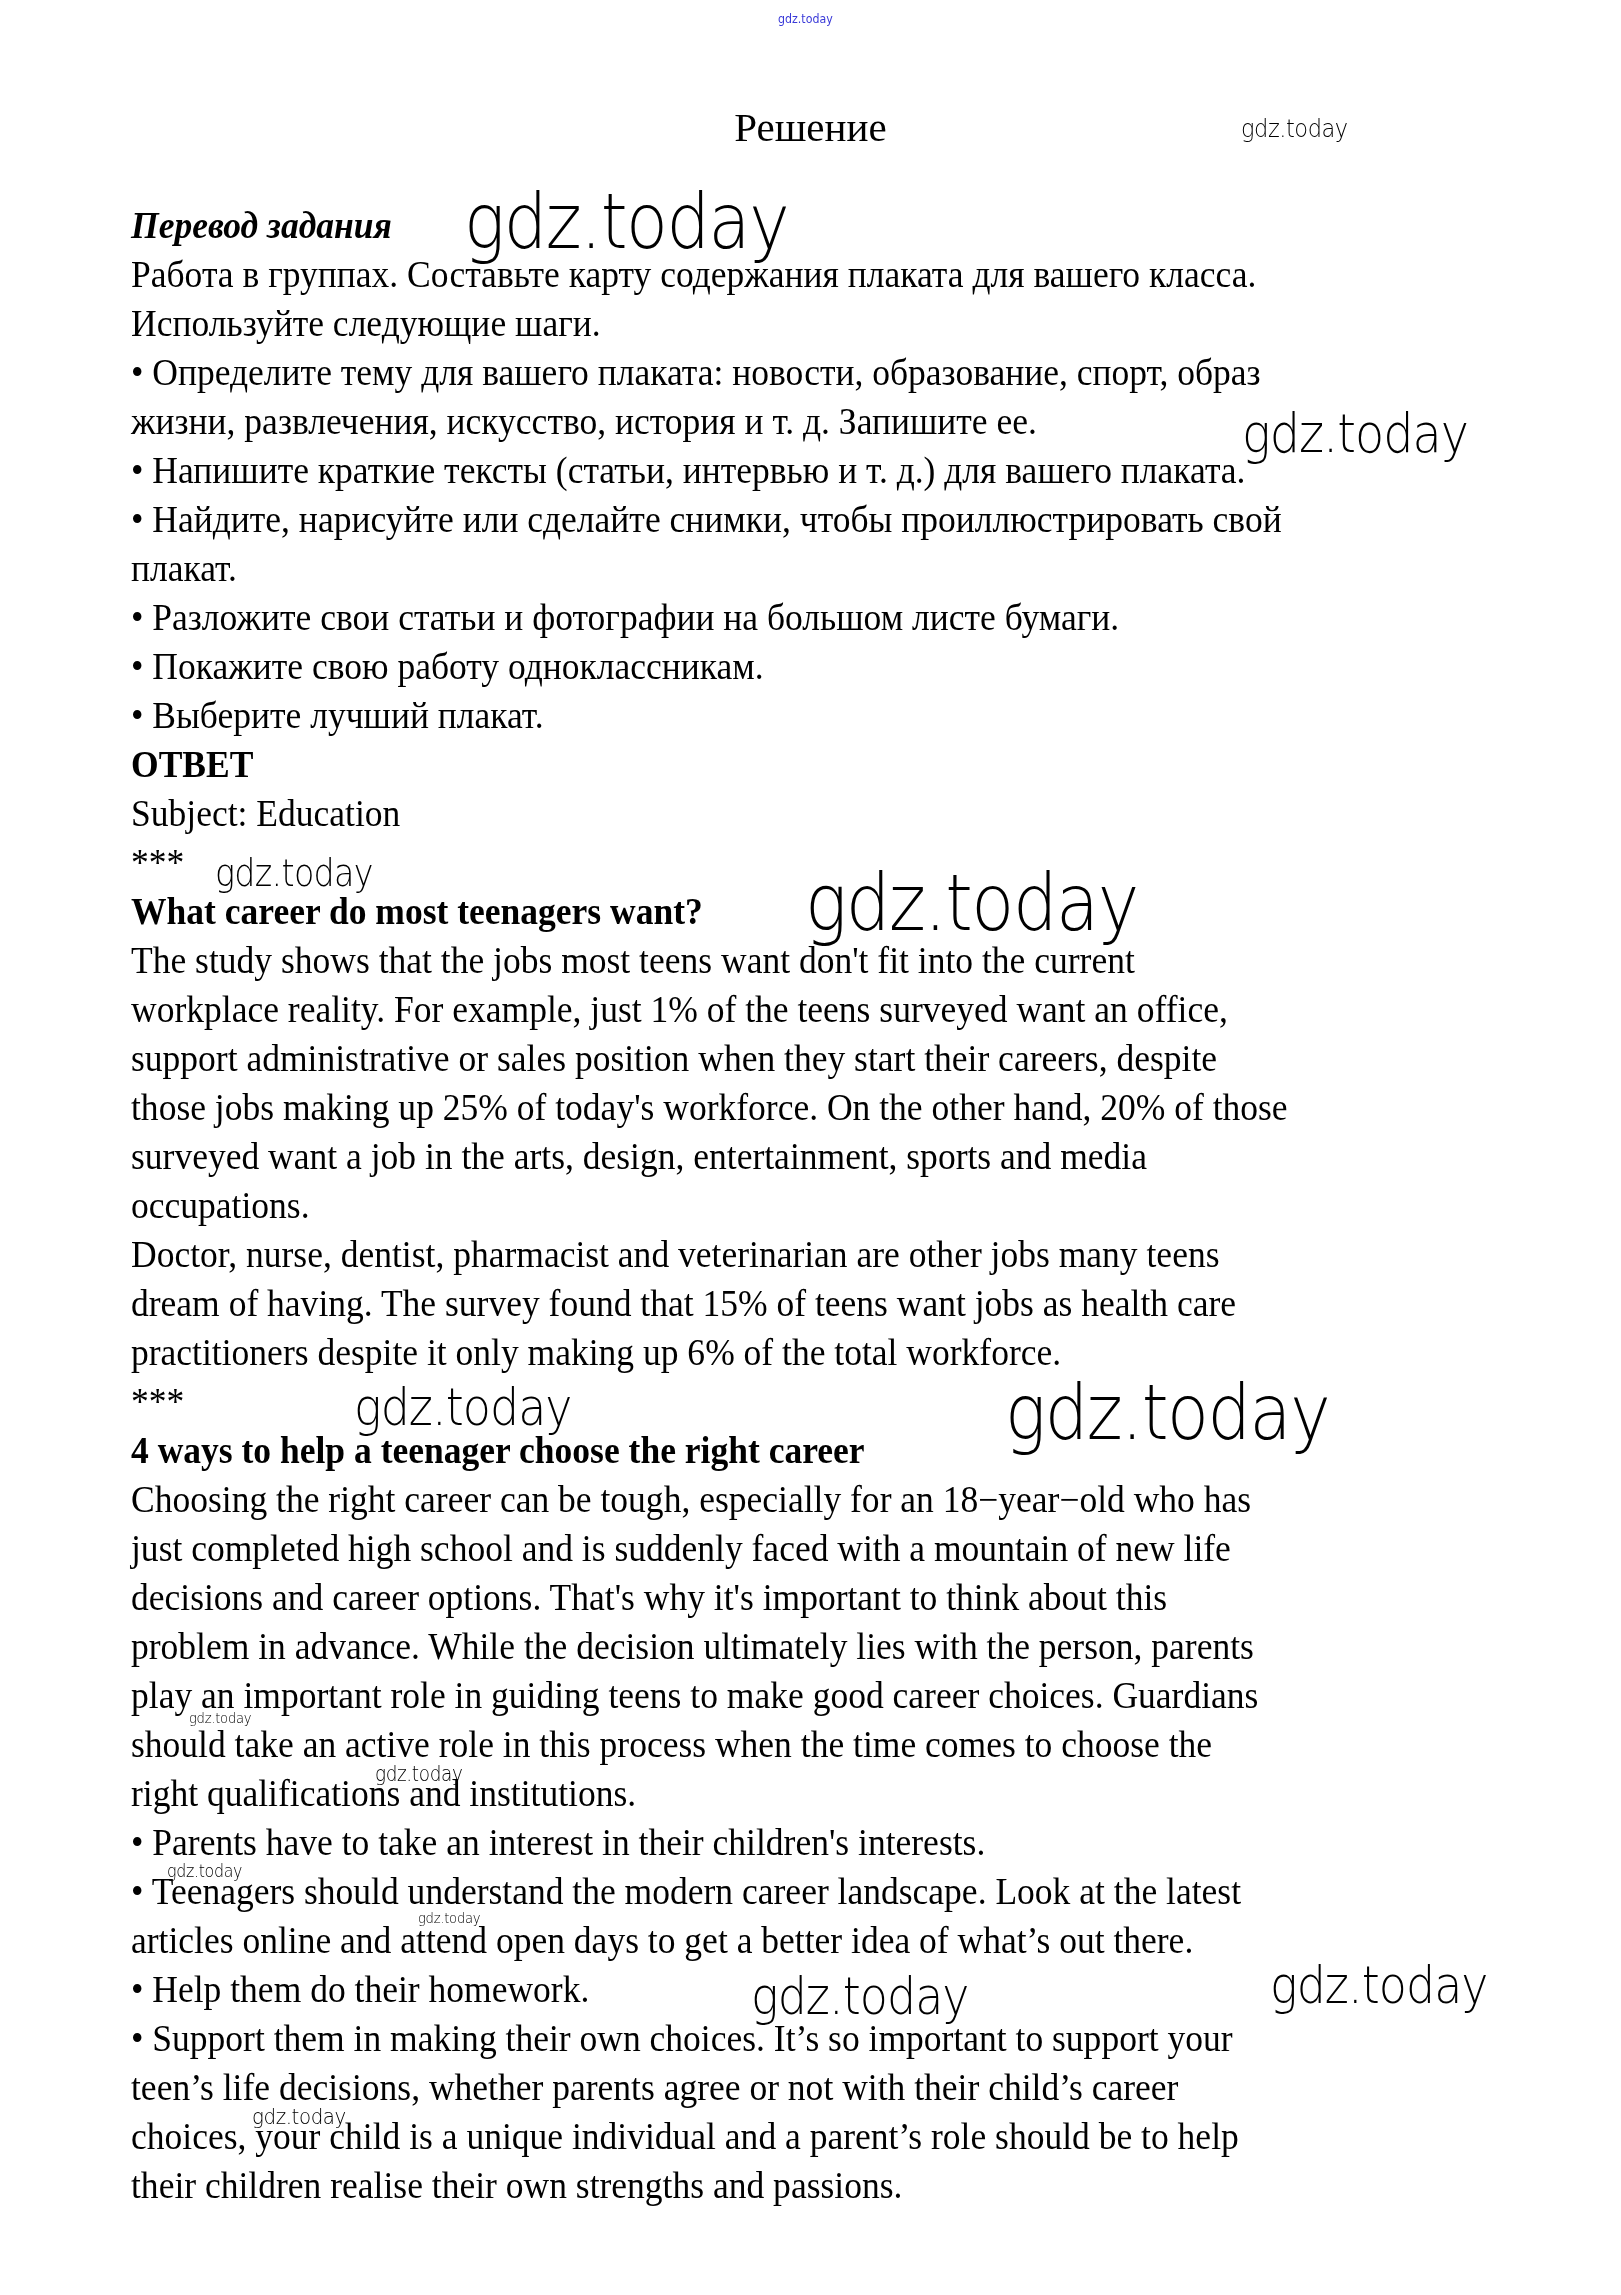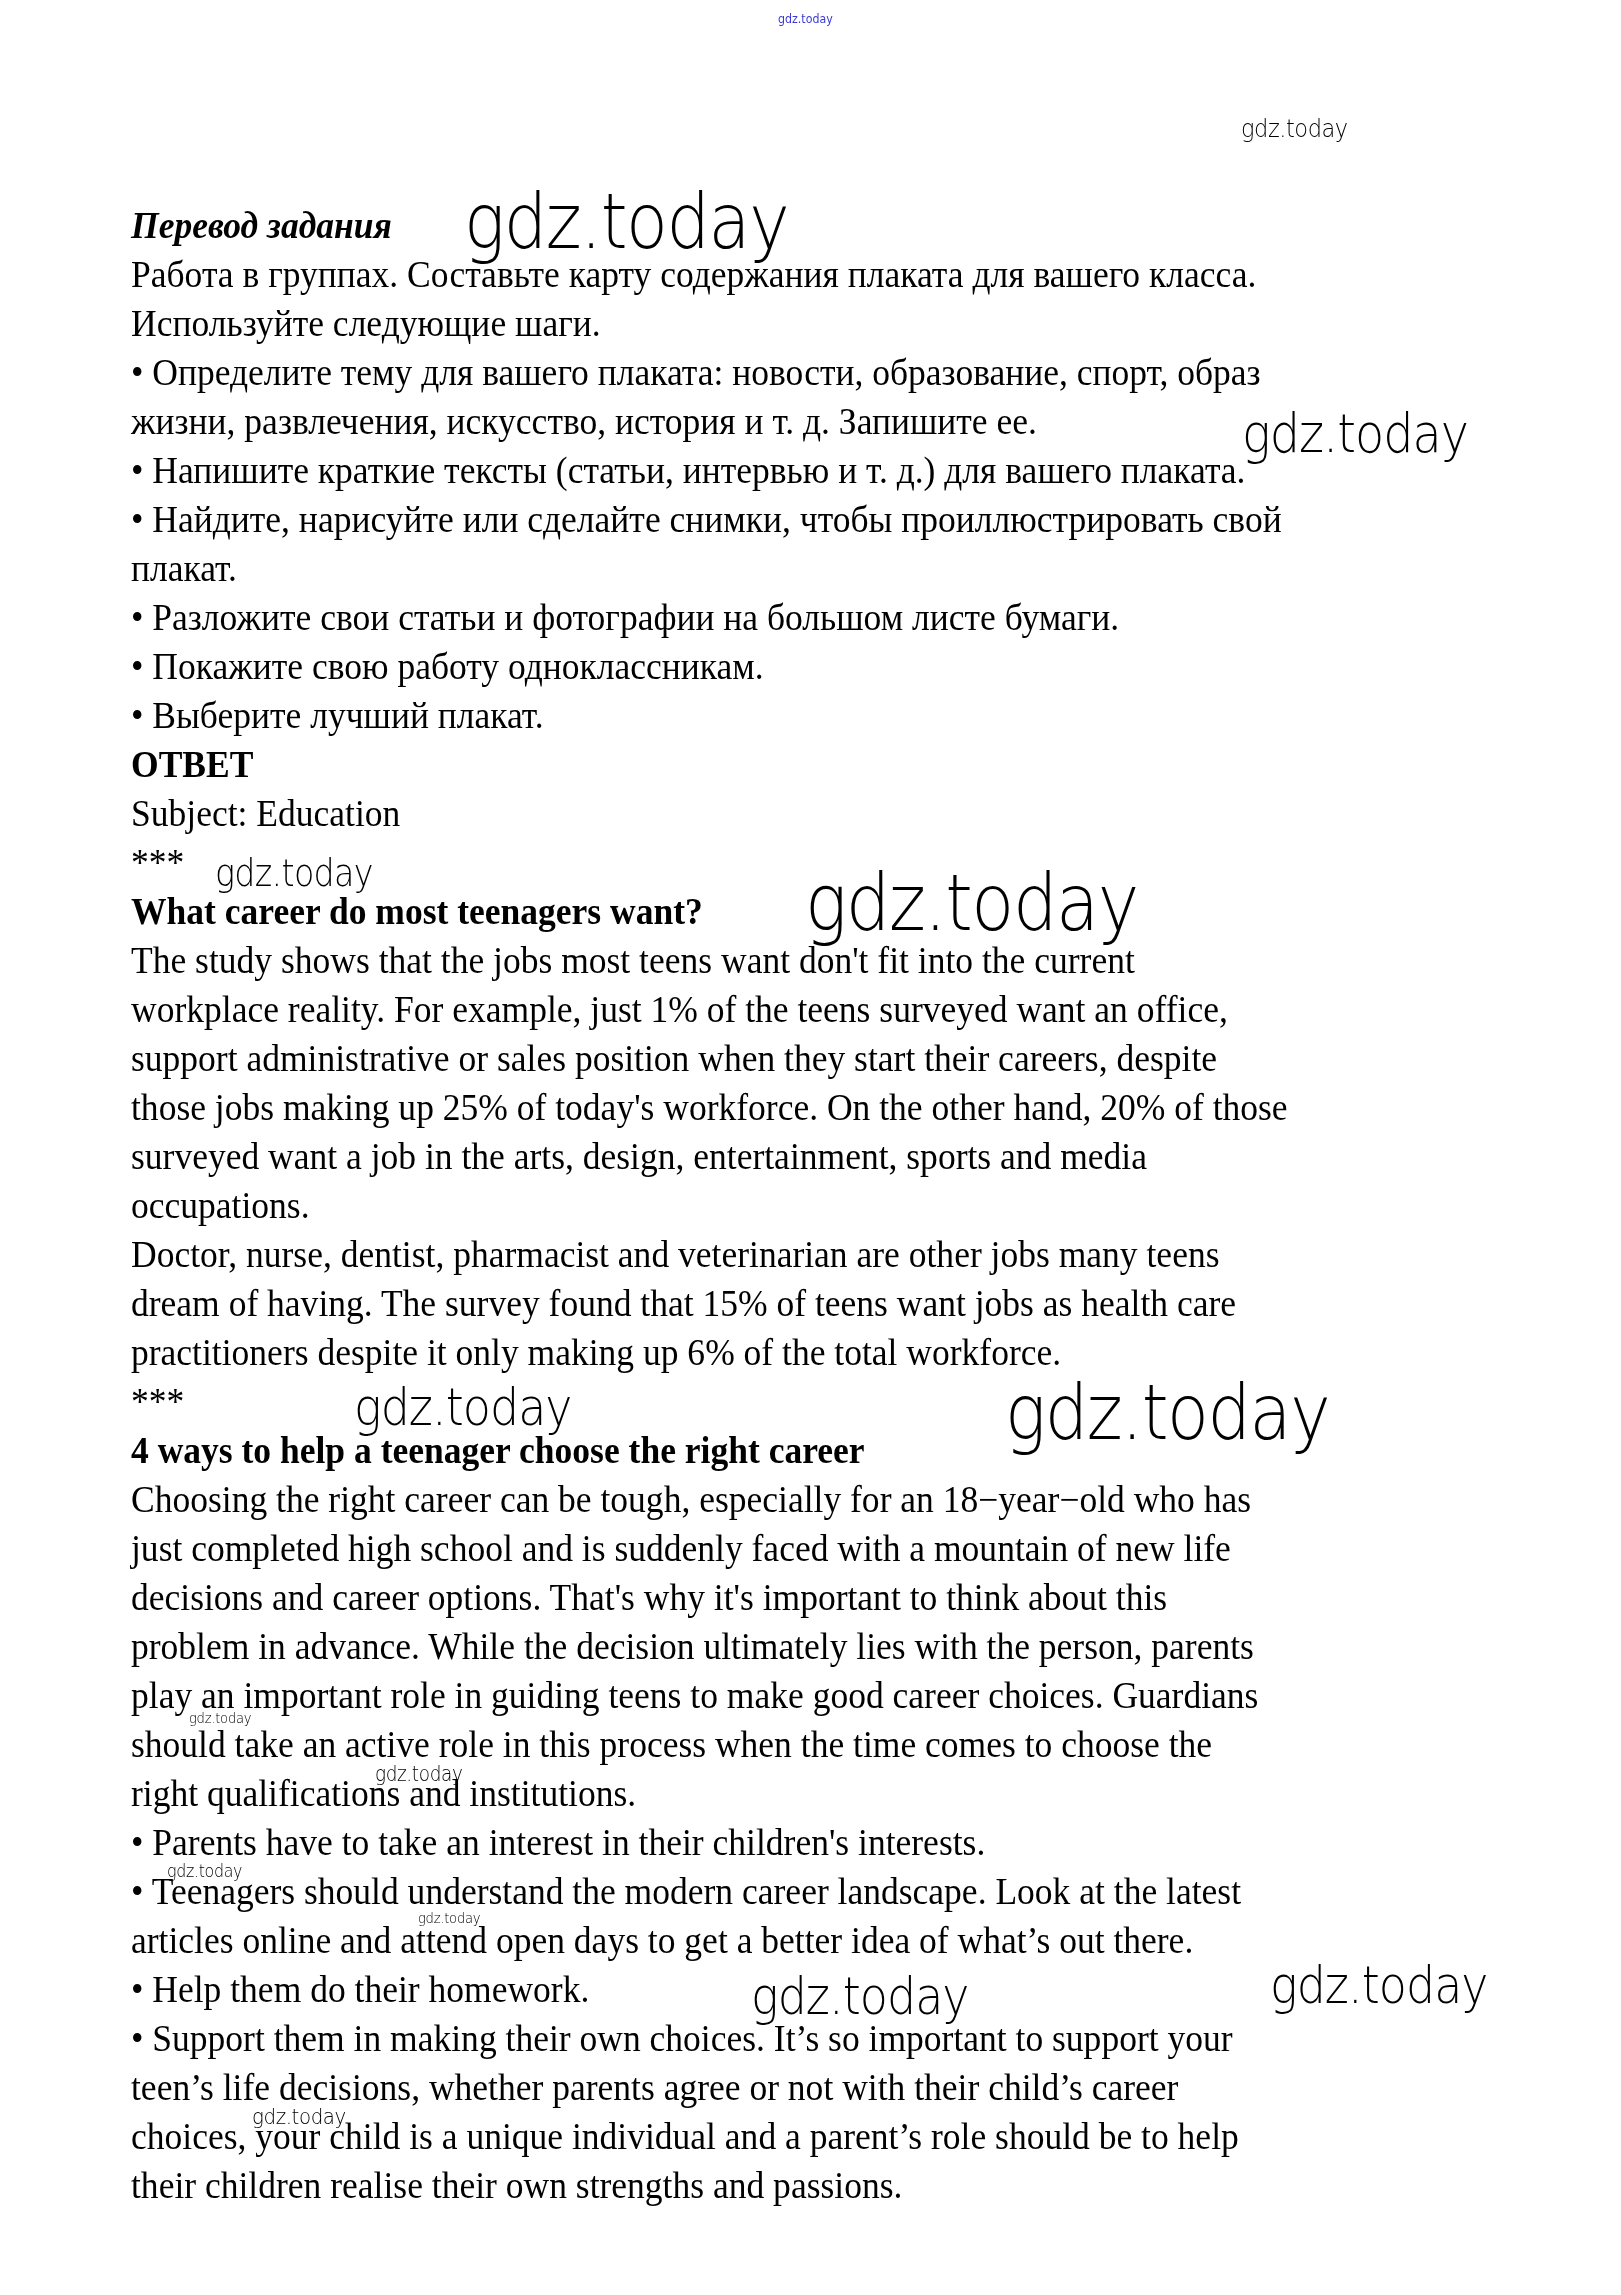--- a/index.html
+++ b/index.html
@@ -14,20 +14,21 @@
   .content .h-it { font-weight: bold; font-style: italic; }
   .content .h-b { font-weight: bold; }
 </style>
 </head>
 <body>
 
 <div class="page">
 
   <div class="top-wm">gdz.today</div>
 
+  <div class="title serif">Решение</div>
 
   <div class="wm" style="left:1241px;top:105px;font-size:25px;">gdz.today</div>
   <div class="wm" style="left:464px;top:168px;font-size:76px;">gdz.today</div>
   <div class="wm" style="left:1242px;top:394px;font-size:53px;">gdz.today</div>
   <div class="wm" style="left:215px;top:843px;font-size:37px;">gdz.today</div>
   <div class="wm" style="left:805px;top:849px;font-size:78px;">gdz.today</div>
   <div class="wm" style="left:354px;top:1369px;font-size:51px;">gdz.today</div>
   <div class="wm" style="left:1005px;top:1359px;font-size:76px;">gdz.today</div>
   <div class="wm" style="left:189px;top:1700px;font-size:14.6px;">gdz.today</div>
   <div class="wm" style="left:375px;top:1753px;font-size:20.5px;">gdz.today</div>

